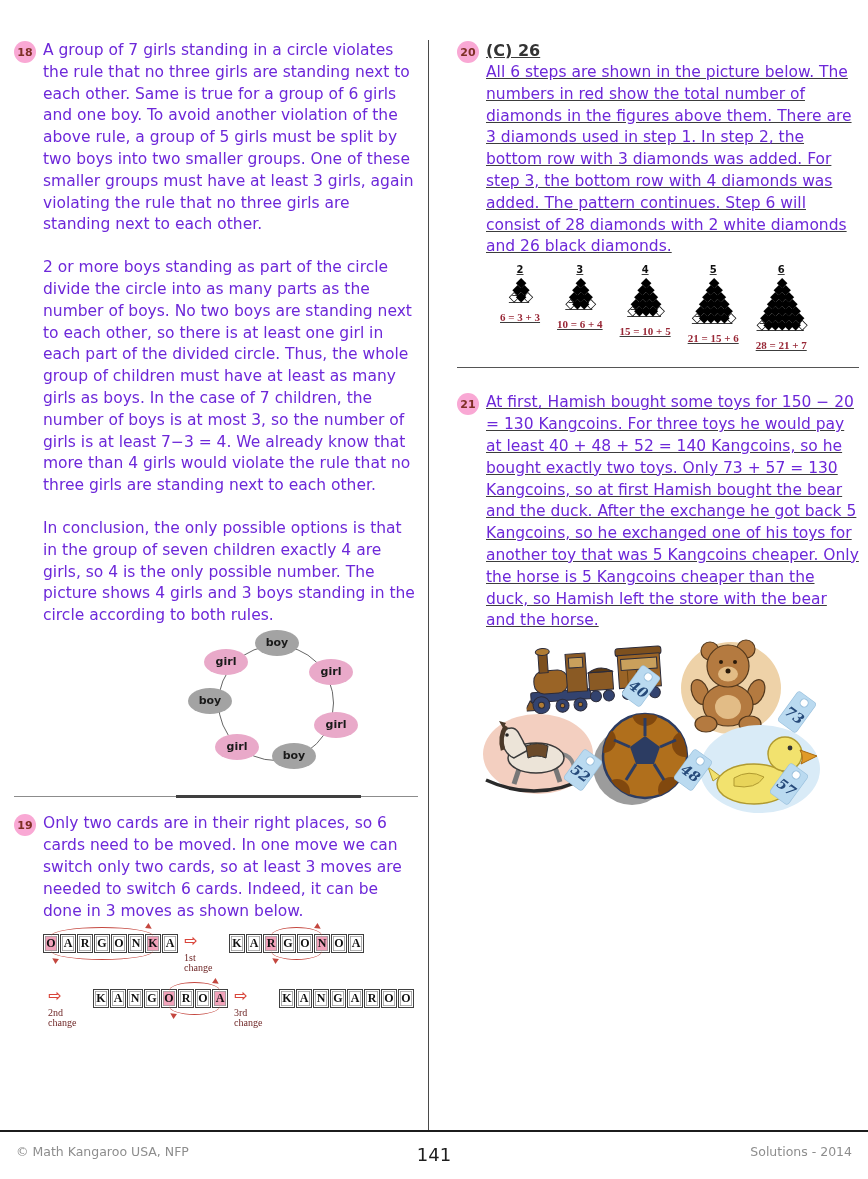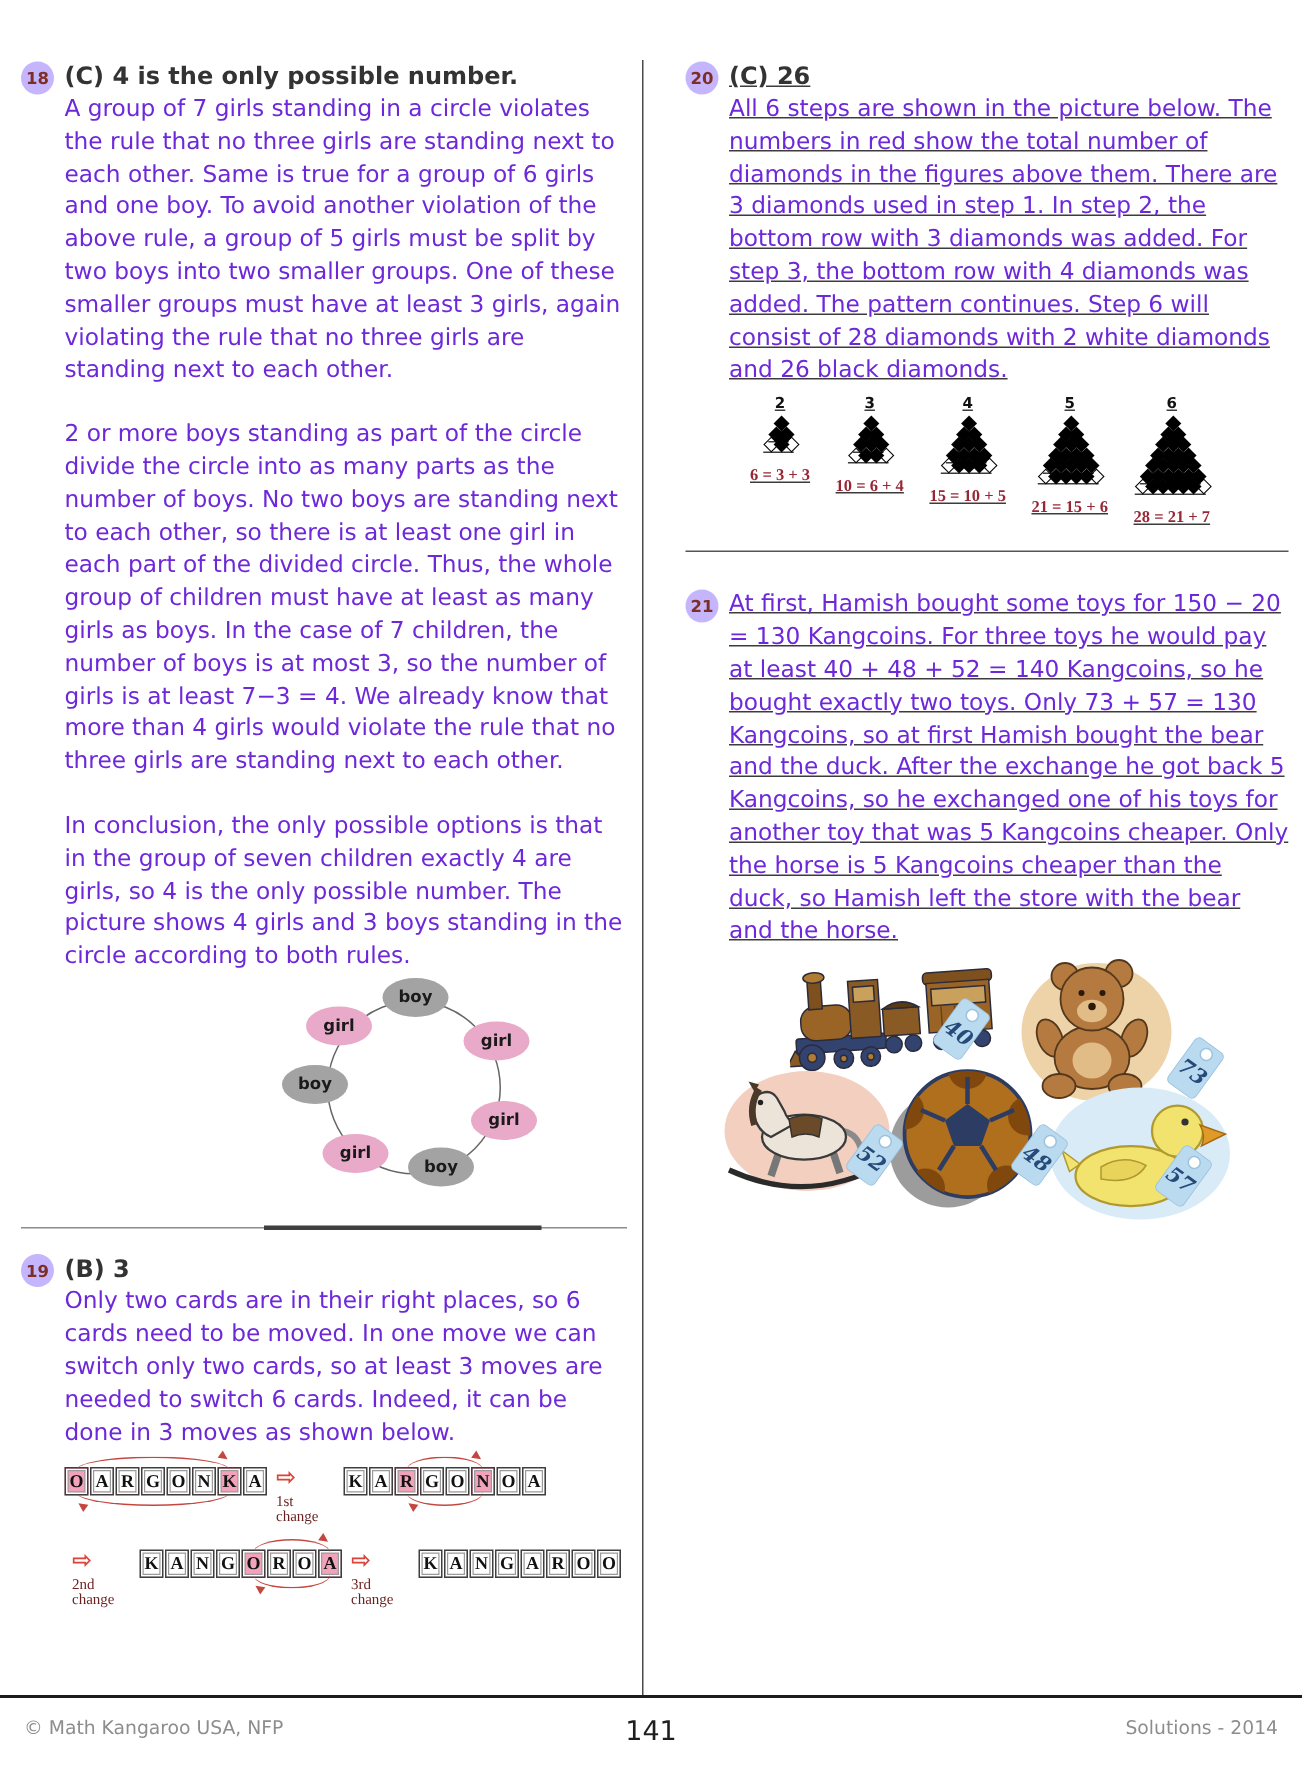--- a/index.html
+++ b/index.html
@@ -8,21 +8,21 @@
 
   
   .col-left{position:absolute;left:14px;top:40px;width:406px;}
   .col-right{position:absolute;left:457px;top:40px;width:402px;text-decoration:underline;}
   .vdivider{position:absolute;left:428px;top:40px;width:1.3px;height:1090px;background:#4a4a4a;}
   .bottomline{position:absolute;left:0;top:1130px;width:868px;height:1.6px;background:#1c1c1c;}
 
   
   .sol{position:relative;padding-left:29px;}
   .badge{position:absolute;left:0;top:1px;width:22px;height:22px;border-radius:50%;
-         background:#c4b5fd;color:#7E2F25;font-size:11px;font-weight:bold;
+         background:#f9a8d4;color:#7E2F25;font-size:11px;font-weight:bold;
          display:flex;align-items:center;justify-content:center;}
   .ans{font-weight:bold;font-size:16px;line-height:22px;color:#333;margin:0;}
   p.body{margin:0 0 21px 0;font-size:15.5px;line-height:21.8px;color:#6d28d9;max-width:382px;}
   p.body.last{margin-bottom:0;}
 
   
   .p3wrap{position:relative;min-height:266px;}
   .circlefig{position:absolute;left:126px;top:102px;width:215px;height:158px;}
   .ring{position:absolute;left:49px;top:25px;width:114px;height:114px;border:1px solid #666;border-radius:50%;}
   .node{position:absolute;width:44px;height:26px;border-radius:50%;display:flex;align-items:center;
@@ -86,21 +86,20 @@
 </style>
 </head>
 <body>
 
 <div id="page">
 
   <div class="col-left">
 
     <div class="sol">
       <span class="badge">18</span>
-      <p class="ans">(C) 4 is the only possible number.</p>
       <p class="body">A group of 7 girls standing in a circle violates the rule that no three girls are standing next to each other. Same is true for a group of 6 girls and one boy. To avoid another violation of the above rule, a group of 5 girls must be split by two boys into two smaller groups. One of these smaller groups must have at least 3 girls, again violating the rule that no three girls are standing next to each other.</p>
       <p class="body">2 or more boys standing as part of the circle divide the circle into as many parts as the number of boys. No two boys are standing next to each other, so there is at least one girl in each part of the divided circle. Thus, the whole group of children must have at least as many girls as boys. In the case of 7 children, the number of boys is at most 3, so the number of girls is at least 7−3 = 4. We already know that more than 4 girls would violate the rule that no three girls are standing next to each other.</p>
       <div class="p3wrap">
         <p class="body last">In conclusion, the only possible options is that in the group of seven children exactly 4 are girls, so 4 is the only possible number. The picture shows 4 girls and 3 boys standing in the circle according to both rules.</p>
         <div class="circlefig" id="circle-figure">
           <div class="ring"></div>
           <div id="circle-nodes">
               <div class="node boy" style="left: 86px; top: 10px;">boy</div>
               <div class="node girl" style="left: 35px; top: 29px;">girl</div>
               <div class="node girl" style="left: 140px; top: 39px;">girl</div>
@@ -112,21 +111,20 @@
         </div>
       </div>
     </div>
 
     <div class="divider-left">
       <span class="divider-dark"></span>
     </div>
 
     <div class="sol">
       <span class="badge">19</span>
-      <p class="ans">(B) 3</p>
       <p class="body last">Only two cards are in their right places, so 6 cards need to be moved. In one move we can switch only two cards, so at least 3 moves are needed to switch 6 cards. Indeed, it can be done in 3 moves as shown below.</p>
 
       <div class="cards-block">
         <div class="cards-row">
           <span class="word">
               <span class="card pink">O</span>
               <span class="card">A</span>
               <span class="card">R</span>
               <span class="card">G</span>
               <span class="card">O</span>

